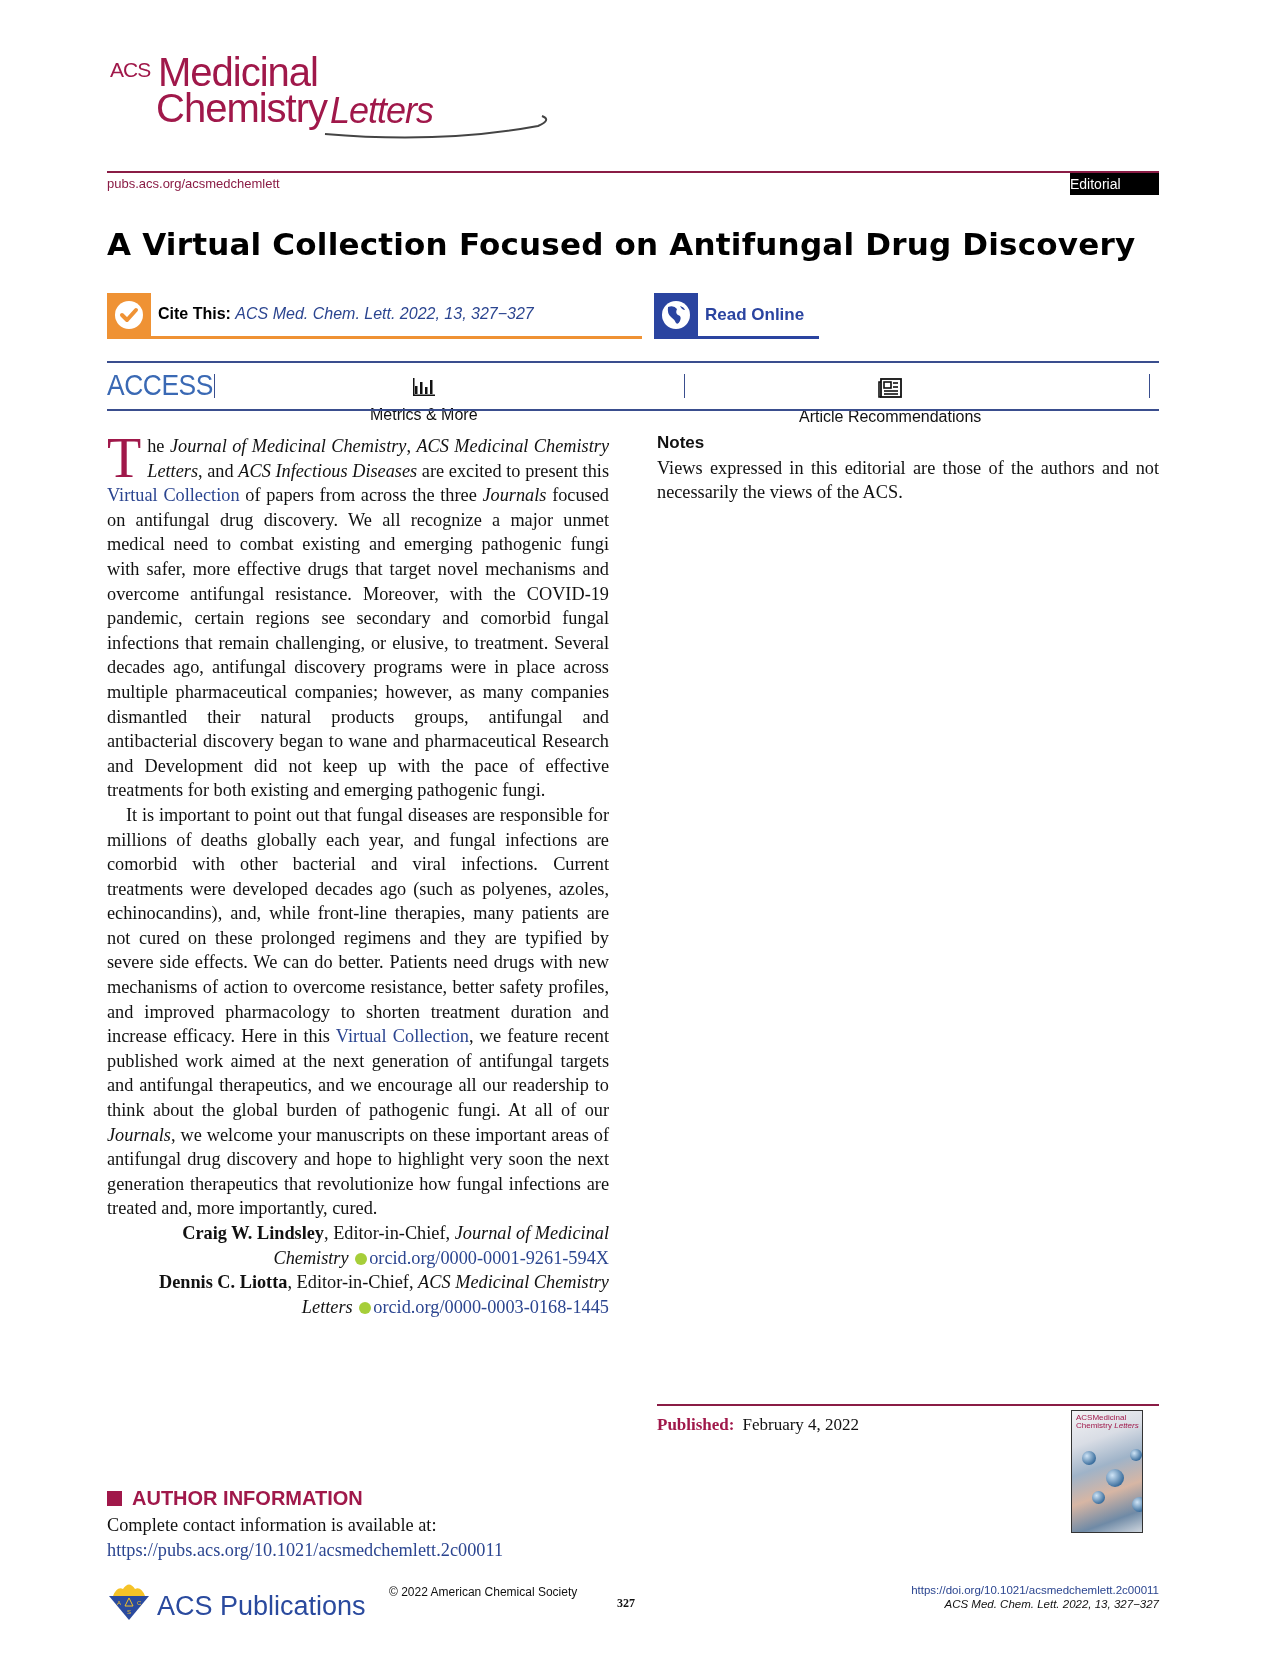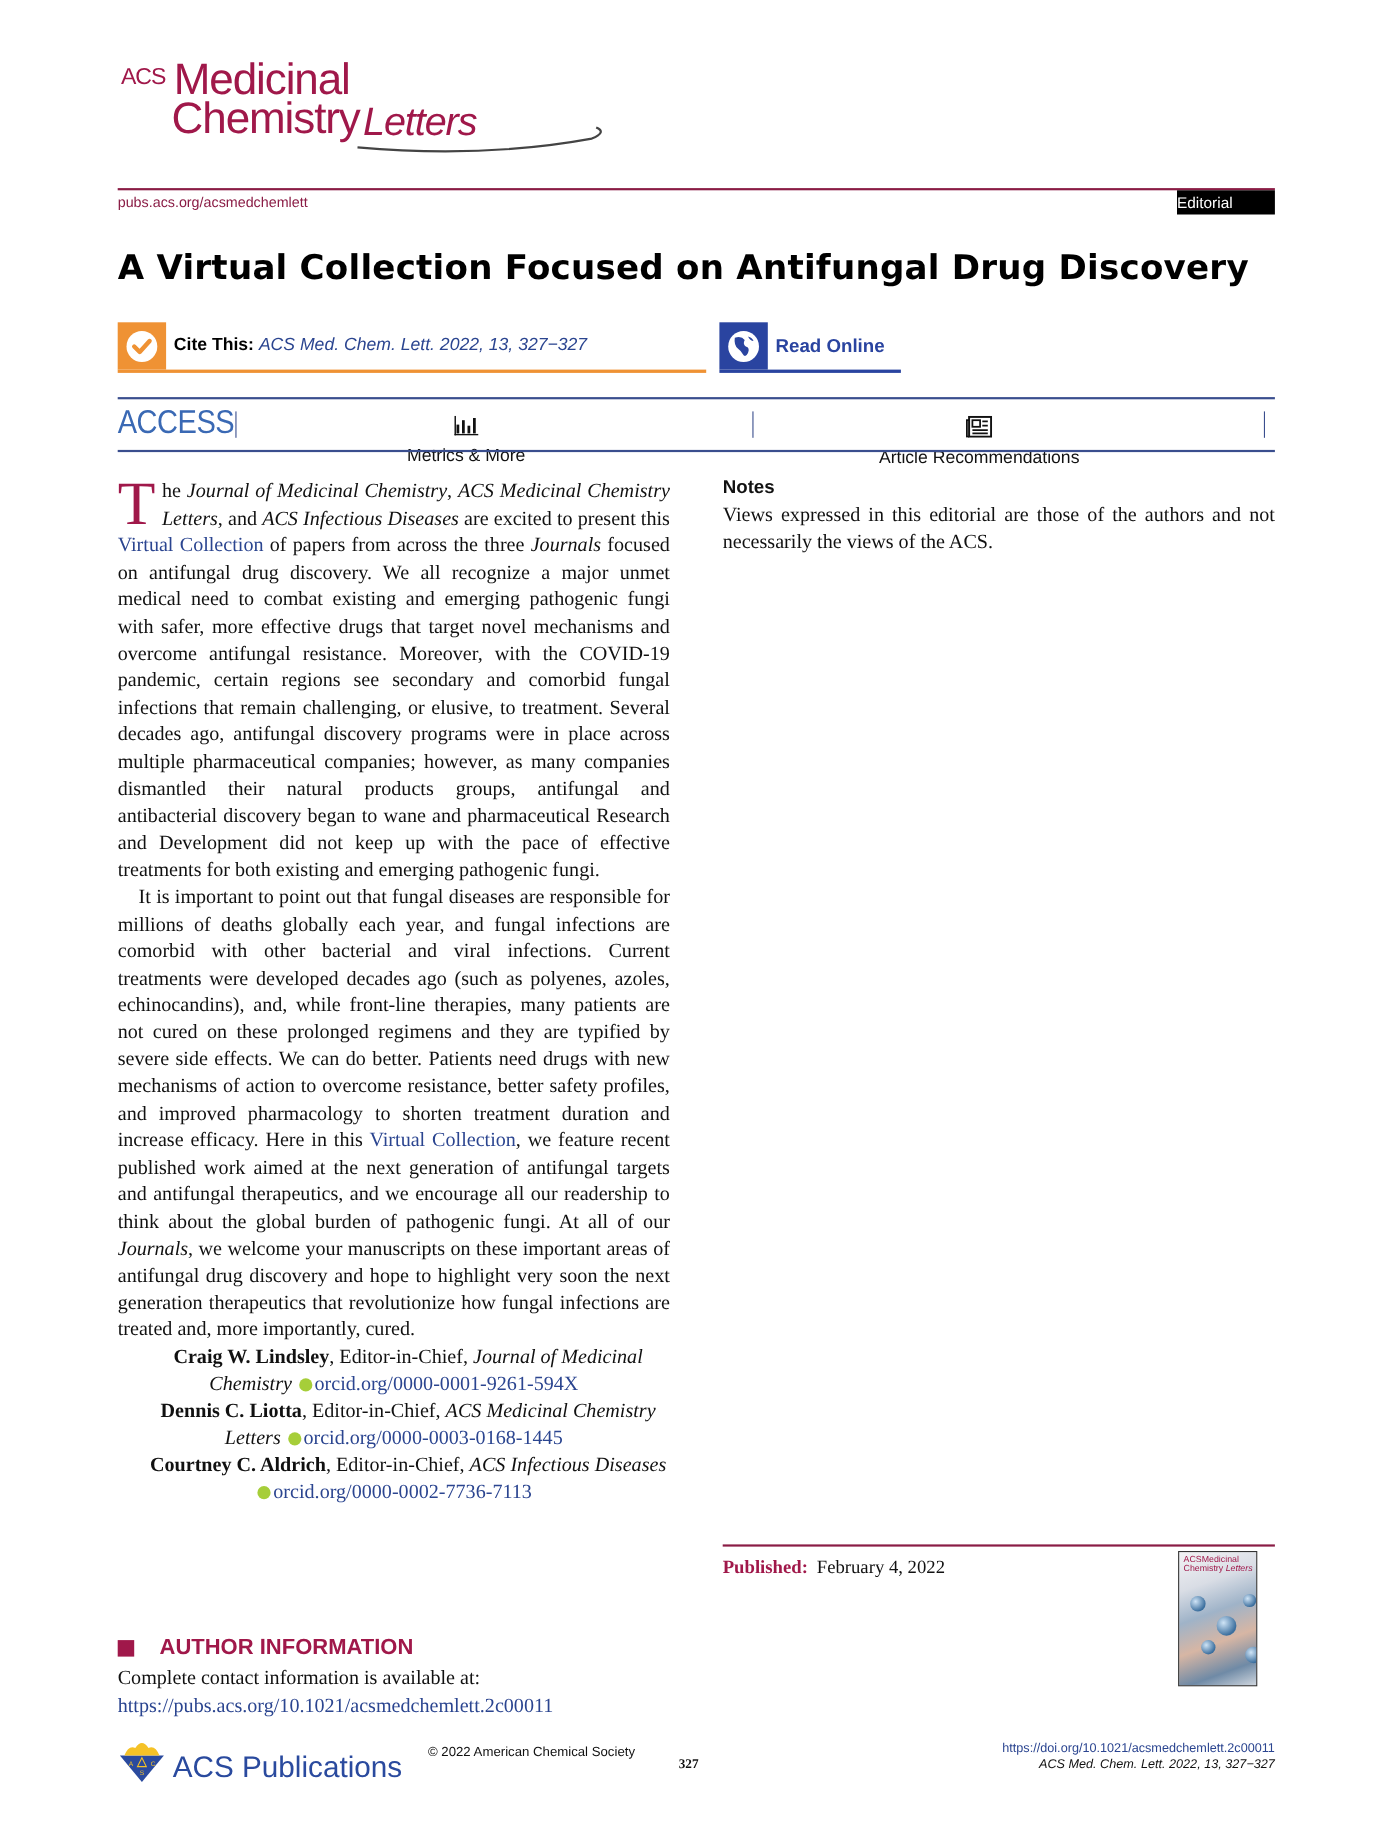--- a/index.html
+++ b/index.html
@@ -36,25 +36,25 @@
   .access-label { position: absolute; left: 107px; top: 368px; font-family: "Liberation Sans", sans-serif; font-size: 30px; color: #3a69b4; letter-spacing: -0.5px; transform: scaleX(0.88); transform-origin: left; }
   .vbar { position: absolute; width: 1px; height: 24px; background: #3a4e8e; top: 374px; }
   .access-item { position: absolute; top: 378px; font-family: "Liberation Sans", sans-serif; font-size: 16px; color: #111; display: flex; align-items: center; gap: 10px; flex-direction: column; }
   .access-item svg { display: block; }
 
   .body-col { position: absolute; left: 107px; top: 434px; width: 502px; font-size: 18.3px; line-height: 24.6px; text-align: justify; color: #111; }
   .body-col p { margin: 0; }
   .body-col .indent { text-indent: 19px; }
   .dropcap { float: left; font-size: 56px; line-height: 44px; color: #a0184a; margin: 2px 6px 0 0; }
   .link { color: #2b4590; }
-  .sig { text-indent: 26px; text-align: center; }
+  .sig { text-indent: 26px; text-align: right; }
   .sig b { font-weight: bold; }
   .orcid-dot { display: inline-block; width: 12px; height: 12px; border-radius: 50%; background: #a6ce39; vertical-align: -1px; margin: 0 2px 0 2px; }
 
-  .author-head { position: absolute; left: 107px; top: 1487px; font-family: "Liberation Sans", sans-serif; font-size: 20px; font-weight: bold; color: #a0184a; display: flex; align-items: center; gap: 23px; }
+  .author-head { position: absolute; left: 107px; top: 1487px; font-family: "Liberation Sans", sans-serif; font-size: 20px; font-weight: bold; color: #a0184a; display: flex; align-items: center; gap: 10px; }
   .author-head .sq { width: 15px; height: 15px; background: #a0184a; }
   .author-info { position: absolute; left: 107px; top: 1513px; font-size: 18.3px; line-height: 24.6px; }
 
   .notes-head { position: absolute; left: 657px; top: 433px; font-family: "Liberation Sans", sans-serif; font-weight: bold; font-size: 17px; color: #111; }
   .notes-text { position: absolute; left: 657px; top: 456px; width: 502px; font-size: 18.3px; line-height: 24px; text-align: justify; }
 
   .pub-line { position: absolute; left: 657px; top: 1404px; width: 502px; height: 2px; background: #8a1c45; }
   .pub-row { position: absolute; left: 657px; top: 1415px; font-size: 17px; }
   .pub-row .lbl { color: #a0184a; font-weight: bold; margin-right: 8px; }
   .cover { position: absolute; left: 1071px; top: 1410px; width: 72px; height: 123px; border: 1px solid #333; background: linear-gradient(160deg, #f2f2f4 0%, #d9dde5 25%, #9fb3c8 45%, #d7b6a4 65%, #6f8aa6 85%, #cfd6de 100%); overflow: hidden; }
@@ -142,21 +142,20 @@
 </div>
 <div class="vbar" style="left:1149px"></div>
 <div class="access-bot"></div>
 
 <div class="body-col">
   <p><span class="dropcap">T</span><span>he </span><i>Journal of Medicinal Chemistry</i><span>, </span><i>ACS Medicinal Chemistry Letters</i><span>, and </span><i>ACS Infectious Diseases</i><span> are excited to present this </span><span class="link">Virtual Collection</span><span> of papers from across the three </span><i>Journals</i><span> focused on antifungal drug discovery. We all recognize a major unmet medical need to combat existing and emerging pathogenic fungi with safer, more effective drugs that target novel mechanisms and overcome antifungal resistance. Moreover, with the COVID-19 pandemic, certain regions see secondary and comorbid fungal infections that remain challenging, or elusive, to treatment. Several decades ago, antifungal discovery programs were in place across multiple pharmaceutical companies; however, as many companies dismantled their natural products groups, antifungal and antibacterial discovery began to wane and pharmaceutical Research and Development did not keep up with the pace of effective treatments for both existing and emerging pathogenic fungi.</span></p>
   <p class="indent"><span>It is important to point out that fungal diseases are responsible for millions of deaths globally each year, and fungal infections are comorbid with other bacterial and viral infections. Current treatments were developed decades ago (such as polyenes, azoles, echinocandins), and, while front-line therapies, many patients are not cured on these prolonged regimens and they are typified by severe side effects. We can do better. Patients need drugs with new mechanisms of action to overcome resistance, better safety profiles, and improved pharmacology to shorten treatment duration and increase efficacy. Here in this </span><span class="link">Virtual Collection</span><span>, we feature recent published work aimed at the next generation of antifungal targets and antifungal therapeutics, and we encourage all our readership to think about the global burden of pathogenic fungi. At all of our </span><i>Journals</i><span>, we welcome your manuscripts on these important areas of antifungal drug discovery and hope to highlight very soon the next generation therapeutics that revolutionize how fungal infections are treated and, more importantly, cured.</span></p>
 
   <p class="sig"><b>Craig W. Lindsley</b><span>, Editor-in-Chief, </span><i>Journal of Medicinal Chemistry</i> <span class="orcid-dot"></span><span class="link">orcid.org/0000-0001-9261-594X</span></p>
   <p class="sig"><b>Dennis C. Liotta</b><span>, Editor-in-Chief, </span><i>ACS Medicinal Chemistry Letters</i> <span class="orcid-dot"></span><span class="link">orcid.org/0000-0003-0168-1445</span></p>
-  <p class="sig"><b>Courtney C. Aldrich</b><span>, Editor-in-Chief, </span><i>ACS Infectious Diseases</i> <span class="orcid-dot"></span><span class="link">orcid.org/0000-0002-7736-7113</span></p>
 </div>
 
 <div class="author-head">
   <span class="sq"></span>
   <span>AUTHOR INFORMATION</span>
 </div>
 <div class="author-info">
   <div>Complete contact information is available at:</div>
   <div class="link">https://pubs.acs.org/10.1021/acsmedchemlett.2c00011</div>
 </div>

